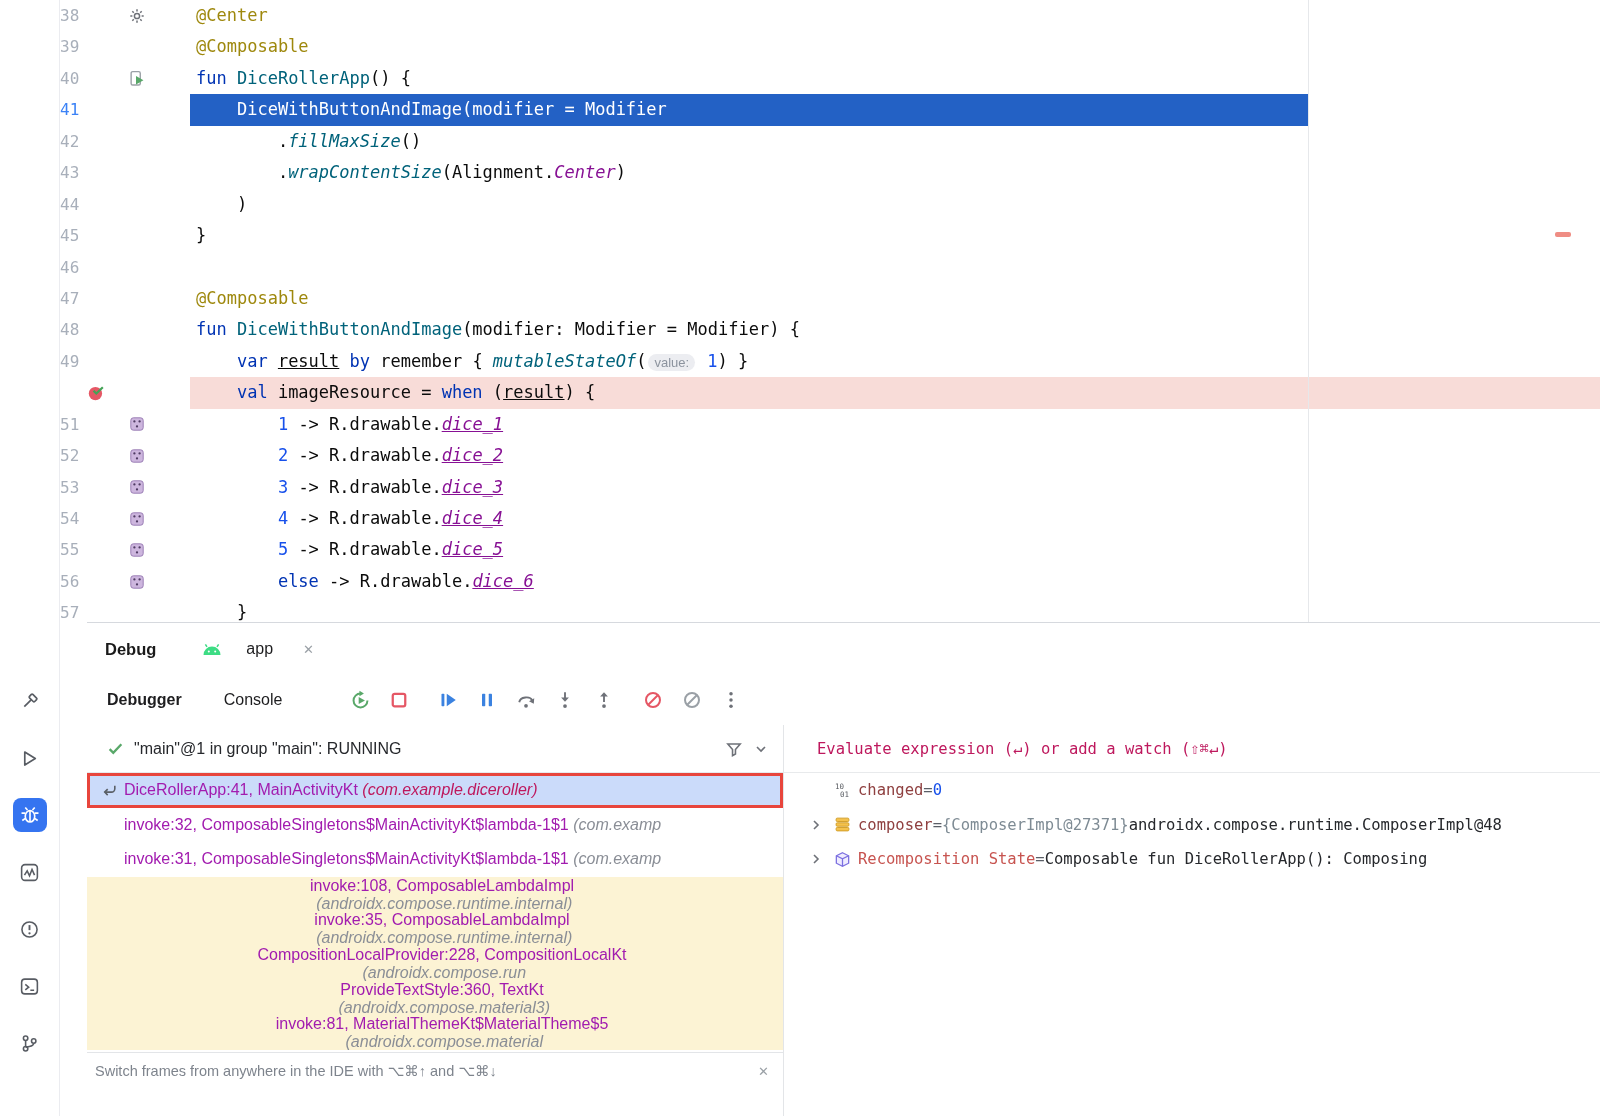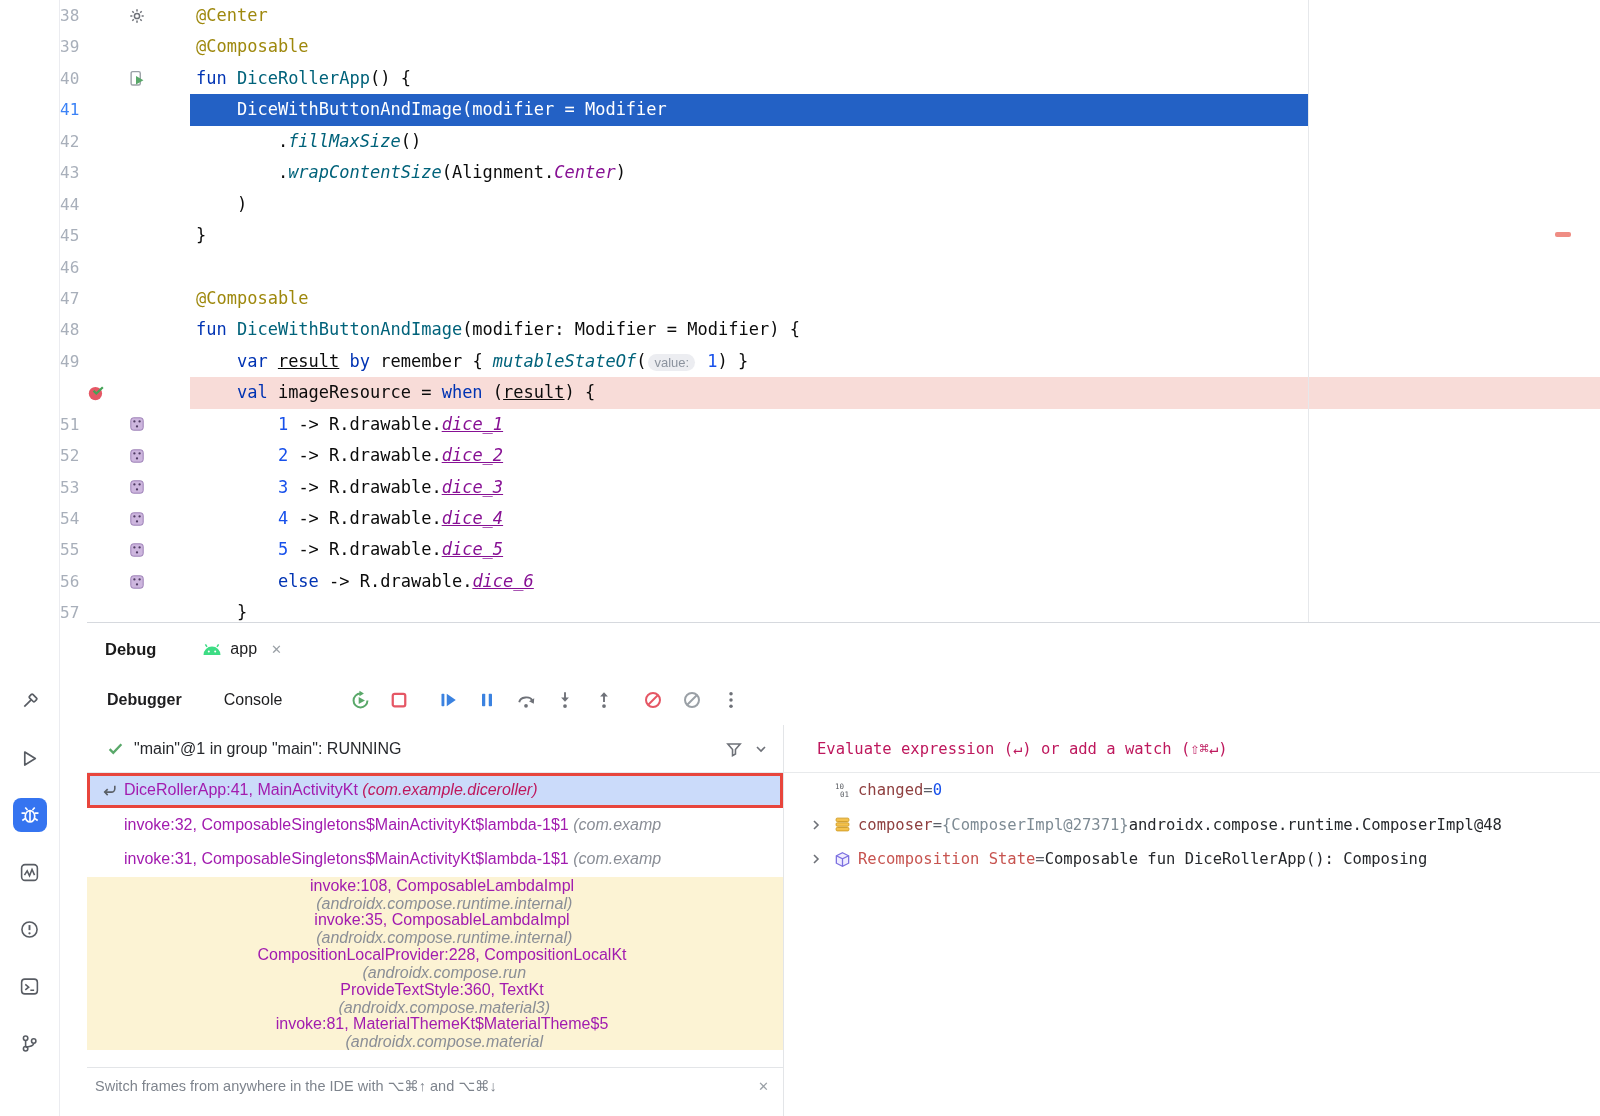--- a/index.html
+++ b/index.html
@@ -39,21 +39,21 @@
   .s-varu{color:#0B0B0B;text-decoration:underline;}
   .s-res{color:#871094;font-style:italic;text-decoration:underline;}
   .s-hint{font-family:var(--ui);font-size:13px;background:#ECEDF1;color:#8C939E;border-radius:9px;padding:1px 6px;margin:0 2px;}
   .col-guide{position:absolute;left:1248px;top:0;width:1px;height:622px;background:#E6E8EB;}
   .err-mark{position:absolute;left:1495px;top:232px;width:16px;height:5px;background:#EF8D84;border-radius:2px;}
 
   
   .debug{position:absolute;left:60px;top:622px;right:0;bottom:0;background:#fff;border-top:1px solid #D6D9DE;margin-left:27px;}
   .dbg-header{height:52px;display:flex;align-items:center;padding-left:18px;}
   .dbg-title{font-weight:700;font-size:16.5px;color:#1a1a1a;}
-  .app-tab{display:flex;align-items:center;gap:8px;margin-left:46px;font-size:16px;color:#1d1d1f;}
+  .app-tab{display:flex;align-items:center;gap:24px;margin-left:46px;font-size:16px;color:#1d1d1f;}
   .tab-close{color:#9AA0A6;font-size:13px;margin-left:6px;cursor:default;}
   .dbg-toolbar{height:50px;display:flex;align-items:center;padding-left:20px;}
   .view-tab{font-size:16px;color:#1d1d1f;margin-right:42px;}
   .view-tab.active{font-weight:600;}
   .tb-icons{display:flex;align-items:center;gap:15px;margin-left:24px;}
   .tb-btn{width:24px;height:24px;display:flex;align-items:center;justify-content:center;}
   .tb-btn.gap{margin-left:10px;}
 
   .dbg-content{position:absolute;top:102px;left:0;right:0;bottom:0;display:flex;}
   .frames-pane{position:relative;width:697px;flex:none;border-right:1px solid #E3E5E8;overflow:hidden;}
@@ -61,21 +61,21 @@
   .thread-text{flex:none;}
   .spacer{flex:1;}
   .frame-row{height:34.6px;display:flex;align-items:center;padding-left:14px;font-size:16px;white-space:nowrap;overflow:hidden;}
   .frame-row .f-ic{width:23px;flex:none;display:flex;align-items:center;}
   .frame-row .ft{color:#a21caf;}
   .frame-row .fp{font-style:italic;color:#8A8E96;white-space:pre;}
   .frame-row.lib{background:#FCF3D4;flex-direction:column;}
   .frame-row.selected{background:#CBDBFA;}
   .frame-row.selected .fp{color:#be185d;}
   .frame-row.annotated{box-shadow:inset 0 0 0 3px #E8453C;}
-  .status-bar{position:absolute;top:342px;left:0;right:0;height:37px;border-top:1px solid #E3E5E8;display:flex;align-items:center;justify-content:space-between;padding:0 14px 0 8px;color:#7E848D;font-size:14.5px;background:#fff;}
+  .status-bar{position:absolute;top:327px;left:0;right:0;height:37px;border-top:1px solid #E3E5E8;display:flex;align-items:center;justify-content:space-between;padding:0 14px 0 8px;color:#7E848D;font-size:14.5px;background:#fff;}
   .sb-close{color:#9AA0A6;font-size:13px;}
 
   .vars-pane{position:relative;flex:1;overflow:hidden;}
   .eval-row{height:48px;display:flex;align-items:center;border-bottom:1px solid #E8EAEC;padding-left:33px;color:#be185d;font-family:var(--mono);font-size:15.5px;}
   .var-row{height:34.6px;display:flex;align-items:center;padding-left:24px;font-family:var(--mono);font-size:15.5px;white-space:nowrap;overflow:hidden;}
   .var-row .chev{width:26px;flex:none;display:flex;align-items:center;}
   .var-row .w-ic{width:24px;flex:none;display:flex;align-items:center;}
   .w-name{color:#8F4040;}
   .v-eq{color:#5A5E66;}
   .v-num{color:#1750EB;}

